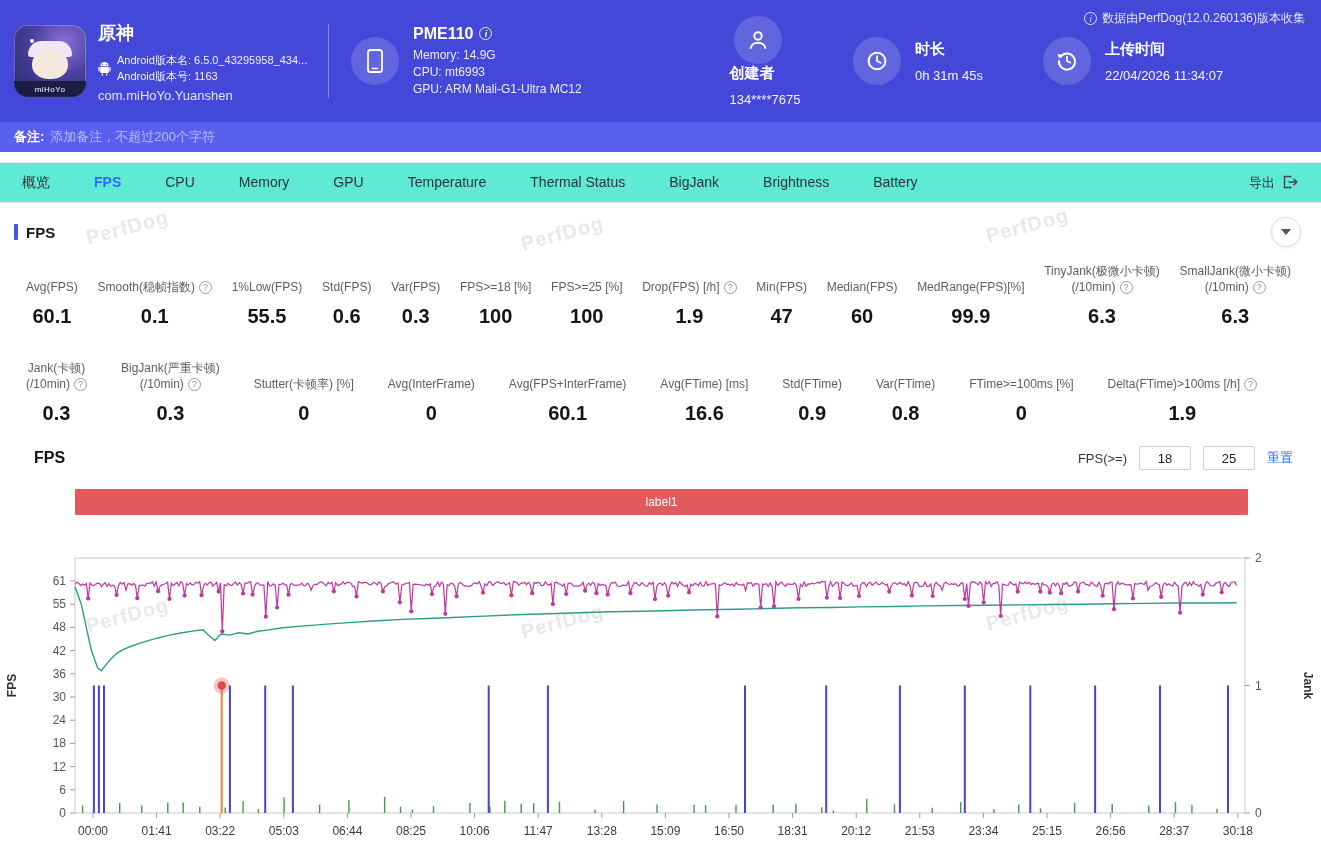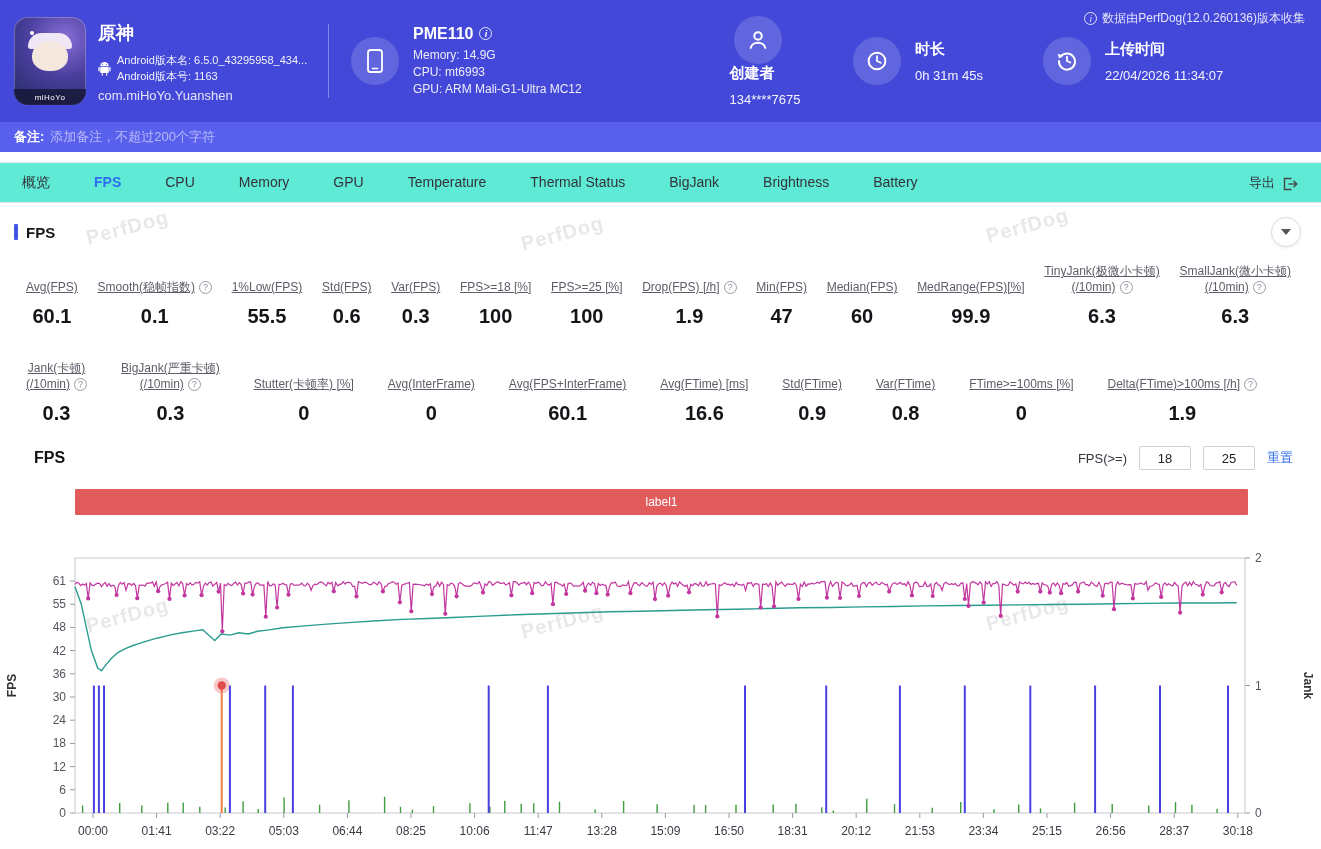--- a/index.html
+++ b/index.html
@@ -4,21 +4,21 @@
 <style>
   * { margin:0; padding:0; box-sizing:border-box; }
   body { font-family:"Liberation Sans","DejaVu Sans",sans-serif; background:#fff; }
   .page { position:relative; width:1321px; height:849px; overflow:hidden; background:#fff; }
 
   
   .hdr { position:relative; height:122px; background:#4348d8; color:#fff; display:flex; align-items:center; padding-left:14px; }
   .collect { position:absolute; top:10px; right:16px; font-size:12px; color:rgba(255,255,255,.85); display:flex; align-items:center; gap:5px; }
   .icirc { display:inline-flex; width:13px; height:13px; border:1px solid rgba(255,255,255,.85); border-radius:50%; font-size:9px; align-items:center; justify-content:center; font-style:italic; }
   .app-blk { display:flex; align-items:flex-start; width:306px; }
-  .game-icon { width:72px; height:88px; border-radius:14px; position:relative; overflow:hidden; flex:0 0 auto;
+  .game-icon { width:72px; height:72px; border-radius:14px; position:relative; overflow:hidden; flex:0 0 auto;
     background:radial-gradient(circle at 70% 25%, #8a6fd8 0%, #4a3f9e 45%, #232a63 100%); box-shadow:0 0 0 1px rgba(255,255,255,.25) inset; }
   .game-icon .spark { position:absolute; width:4px; height:4px; background:#fff; border-radius:50%; top:14px; left:16px;
     box-shadow:30px 8px 0 -1px #ffe9a8, 14px 34px 0 -2px #fff, 42px 26px 0 -2px #cfe2ff; }
   .game-icon .face { position:absolute; left:18px; top:24px; width:36px; height:30px; border-radius:50% 50% 46% 46%; background:#f4e7de; }
   .game-icon .hair { position:absolute; left:14px; top:16px; width:44px; height:16px; border-radius:20px 20px 4px 4px; background:#efe6f6; }
   .ribbon { position:absolute; left:0; bottom:0; width:100%; height:16px; background:rgba(24,24,56,.85); color:#fff; font-size:8px; display:flex; align-items:center; justify-content:center; letter-spacing:.5px; }
   .app-col { margin-left:12px; padding-top:2px; }
   .app-title { font-size:18px; font-weight:bold; margin-bottom:7px; }
   .ver-row { display:flex; align-items:center; gap:6px; }
   .ver-lines { font-size:11px; line-height:16px; color:rgba(255,255,255,.92); }
@@ -39,35 +39,35 @@
   
   .note-bar { height:30px; background:#5a60ee; color:#fff; display:flex; align-items:center; padding-left:14px; font-size:13px; cursor:text; }
   .note-bar .ph { color:rgba(255,255,255,.55); margin-left:6px; }
 
   
   .tabs-gap { height:10px; background:#fff; }
   .tabs-bar { height:41px; background:#5eead4; border-top:1px solid #e8e8ec; border-bottom:1px solid #e3e3e8; display:flex; align-items:center; padding:0 18px; }
   .tab { font-size:14px; color:#33333c; padding:0 22px; cursor:pointer; line-height:39px; }
   .tab:first-child { padding-left:4px; }
   .tab.active { color:#2f6cf0; font-weight:bold; }
-  .export-btn { margin-left:auto; display:flex; align-items:flex-end; gap:7px; font-size:13px; color:#33333c; cursor:pointer; padding-right:4px; }
+  .export-btn { margin-left:auto; display:flex; align-items:flex-start; gap:7px; font-size:13px; color:#33333c; cursor:pointer; padding-right:4px; }
 
   
   .section-hd { display:flex; align-items:center; padding:14px 20px 0 14px; height:44px; }
   .accent { width:4px; height:16px; background:#4355e8; margin-right:8px; border-radius:1px; }
   .sec-title { font-size:15px; font-weight:bold; color:#17171d; }
   .collapse-btn { margin-left:auto; width:30px; height:30px; border-radius:50%; border:1px solid #dcdce2; background:#fff; display:flex; align-items:center; justify-content:center; cursor:pointer; box-shadow:0 1px 3px rgba(0,0,0,.08); }
   .caret { width:0; height:0; border-left:5px solid transparent; border-right:5px solid transparent; border-top:6px solid #555; }
 
   
   .metrics { display:flex; padding:0 30px 0 26px; margin-top:14px; }
   .metrics.row1 { justify-content:space-between; }
   .metrics.row2 { margin-top:30px; gap:34px; }
   .metric { text-align:center; }
-  .m-label { font-size:12px; color:#5d5d68; line-height:16px; min-height:34px; display:flex; flex-direction:column; justify-content:flex-end;text-decoration:underline; }
+  .m-label { font-size:12px; color:#5d5d68; line-height:16px; min-height:34px; display:flex; flex-direction:column; justify-content:flex-end; }
   .m-label span { white-space:nowrap; }
   .m-value { font-size:20px; font-weight:bold; color:#141419; margin-top:10px; }
   .help { display:inline-flex; width:13px; height:13px; border:1px solid #9a9aa6; color:#8b8b96; border-radius:50%; font-size:9px; align-items:center; justify-content:center; margin-left:4px; vertical-align:1px; cursor:pointer; }
 
   
   .fps-sub { display:flex; align-items:center; margin-top:18px; padding:0 28px 0 34px; height:30px; }
   .fps-sub-title { font-size:16px; font-weight:bold; color:#111; }
   .controls { margin-left:auto; display:flex; align-items:center; gap:12px; font-size:13px; color:#33333c; }
   .num-input { width:52px; height:24px; border:1px solid #cfcfd6; border-radius:2px; text-align:center; font-size:13px; color:#222; font-family:inherit; }
   .reset-link { color:#2f6cf0; cursor:pointer; font-size:13px; }

